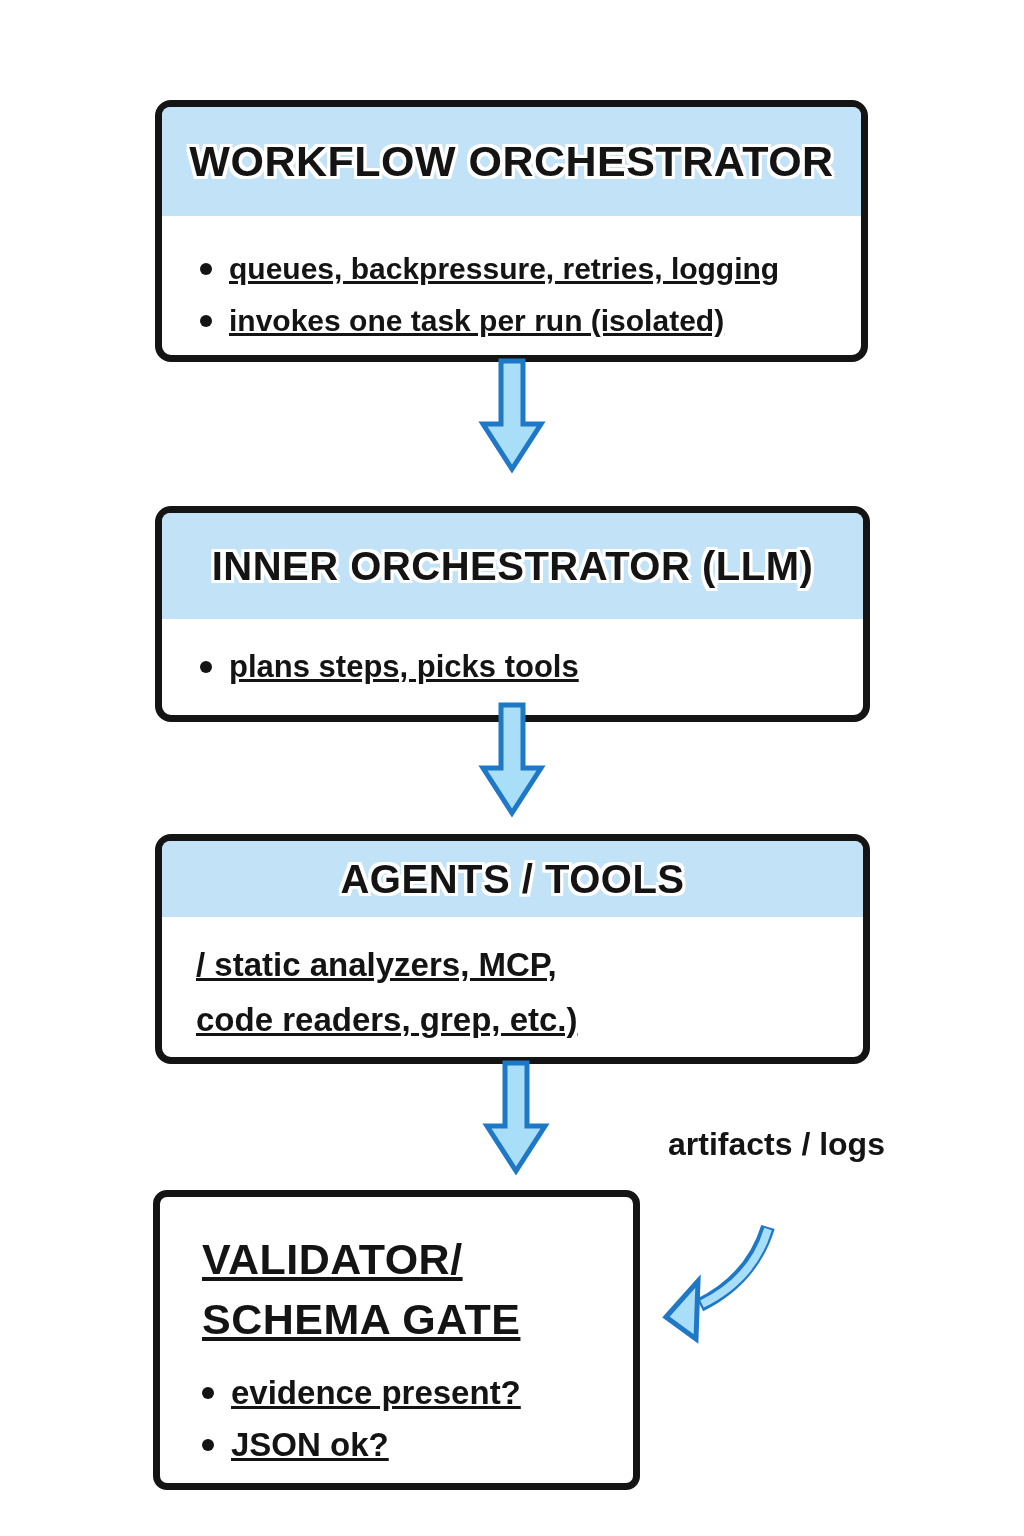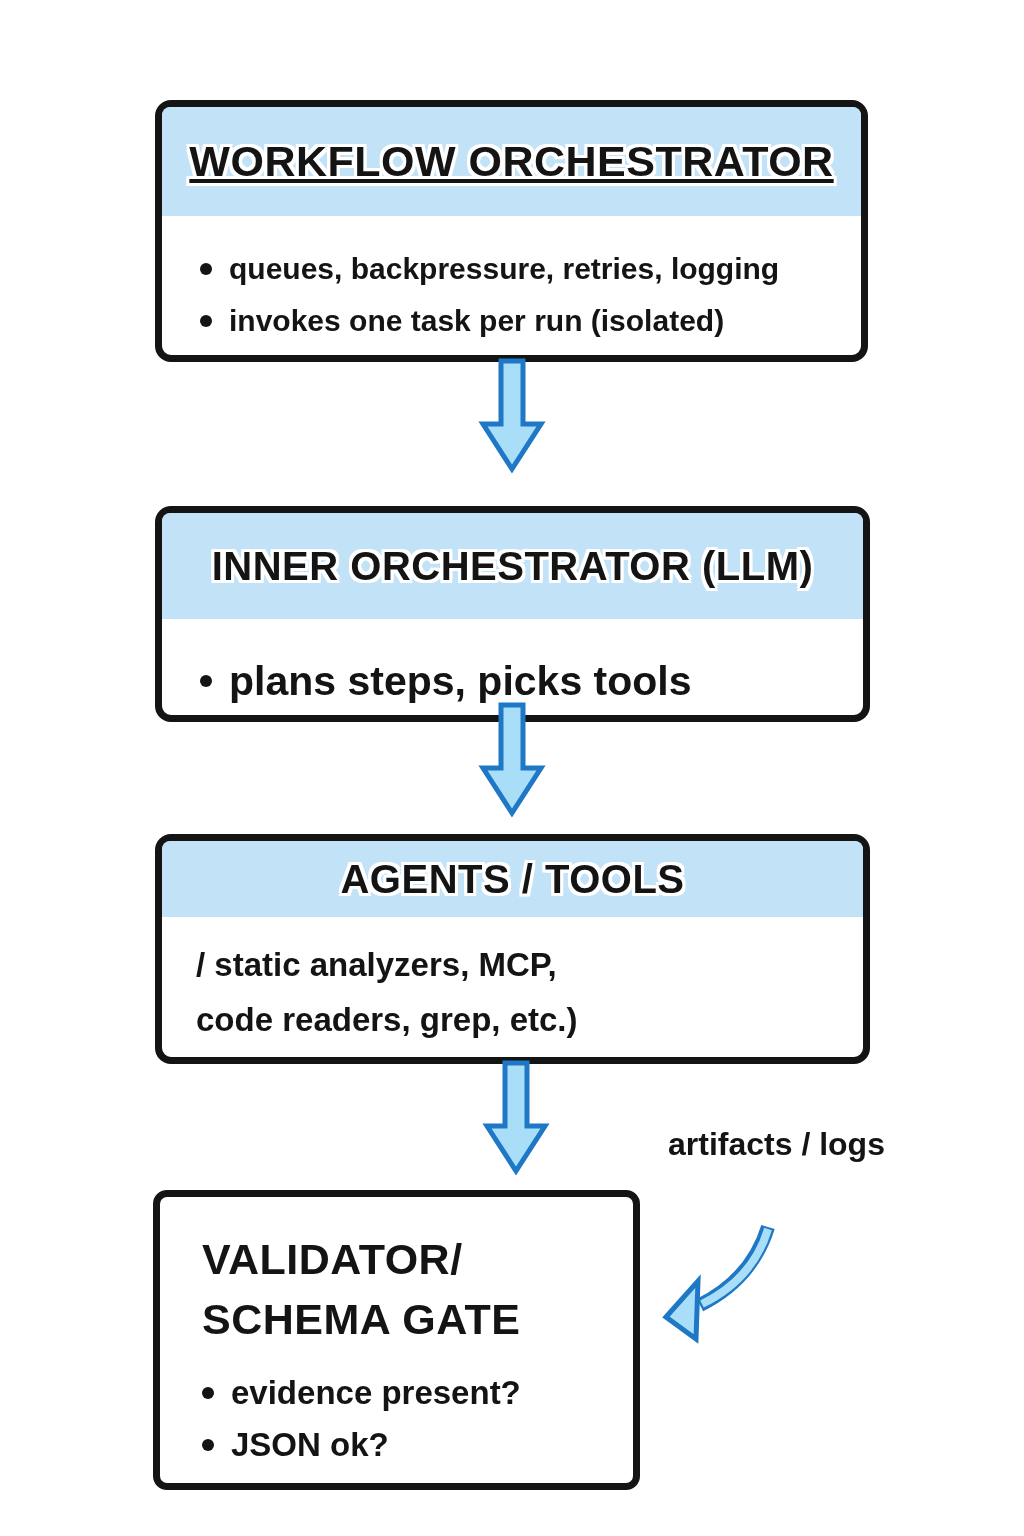--- a/index.html
+++ b/index.html
@@ -23,34 +23,34 @@
     box-sizing:border-box;width:100%;
     background:var(--band);
     border-radius:8px 8px 0 0;
     display:flex;align-items:center;justify-content:center;
   }
   .node-title{
     margin:0;font-weight:bold;letter-spacing:.5px;white-space:nowrap;
     text-shadow:-3px -3px 0 #fff,3px -3px 0 #fff,-3px 3px 0 #fff,3px 3px 0 #fff,
                 -3px 0 0 #fff,3px 0 0 #fff,0 -3px 0 #fff,0 3px 0 #fff;
   }
-  .node-body{box-sizing:border-box;}
+  .node-body{box-sizing:border-box;text-decoration:underline;}
   .bullet{display:flex;align-items:center;gap:17px;font-weight:bold;white-space:nowrap;}
   .dot{flex:0 0 auto;width:12px;height:12px;border-radius:50%;background:var(--ink);}
   .plain-line{font-weight:bold;white-space:nowrap;}
   
   .box-workflow{left:155px;top:100px;width:713px;height:262px;}
   .box-workflow .band{height:109px;}
-  .box-workflow .node-title{font-size:43px;text-decoration:underline;}
+  .box-workflow .node-title{font-size:43px;}
   .box-workflow .node-body{padding:27px 20px 0 38px;font-size:30px;line-height:52px;}
   
   .box-inner{left:155px;top:490px;width:715px;height:216px;margin-top:16px;}
   .box-inner .band{height:106px;}
   .box-inner .node-title{font-size:40px;}
-  .box-inner .node-body{padding:36px 20px 0 38px;font-size:41px;line-height:52px;}
+  .box-inner .node-body{padding:22px 20px 0 38px;font-size:31px;line-height:52px;}
   
   .box-agents{left:155px;top:834px;width:715px;height:230px;}
   .box-agents .band{height:76px;}
   .box-agents .node-title{font-size:40px;}
   .box-agents .node-body{padding:20px 20px 0 34px;font-size:33px;line-height:55px;}
   
   .box-validator{left:153px;top:1190px;width:487px;height:300px;border-radius:14px;}
   .box-validator .node-body{padding:32px 16px 0 42px;}
   .validator-title{margin:0;font-weight:bold;font-size:43px;line-height:60px;letter-spacing:.5px;}
   .box-validator .bullets{margin-top:18px;font-size:33px;line-height:52px;}

